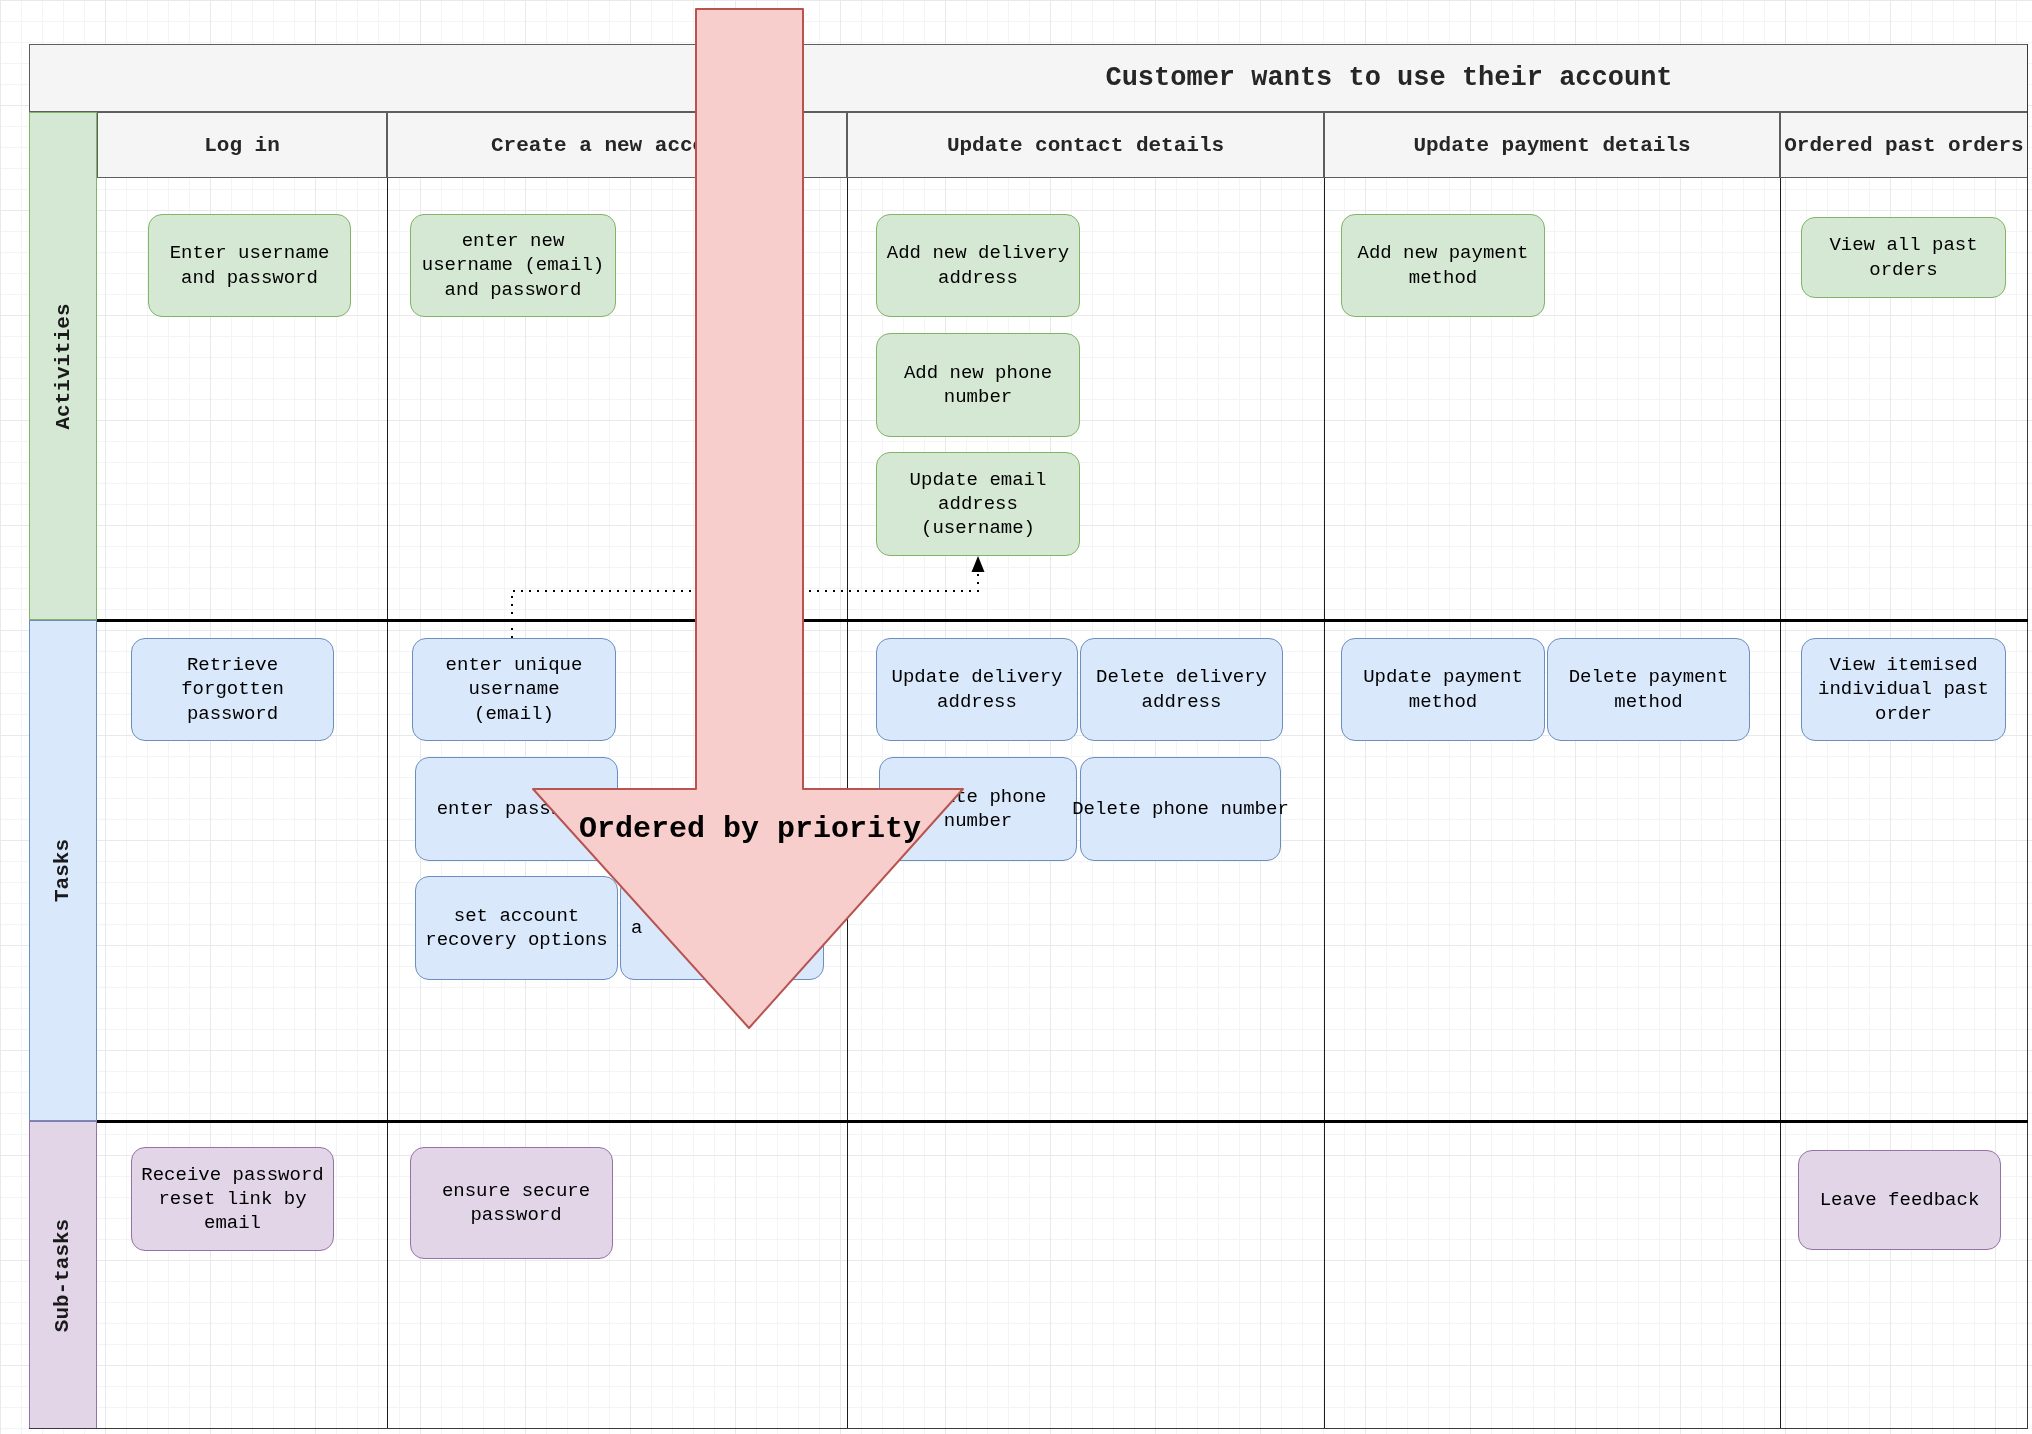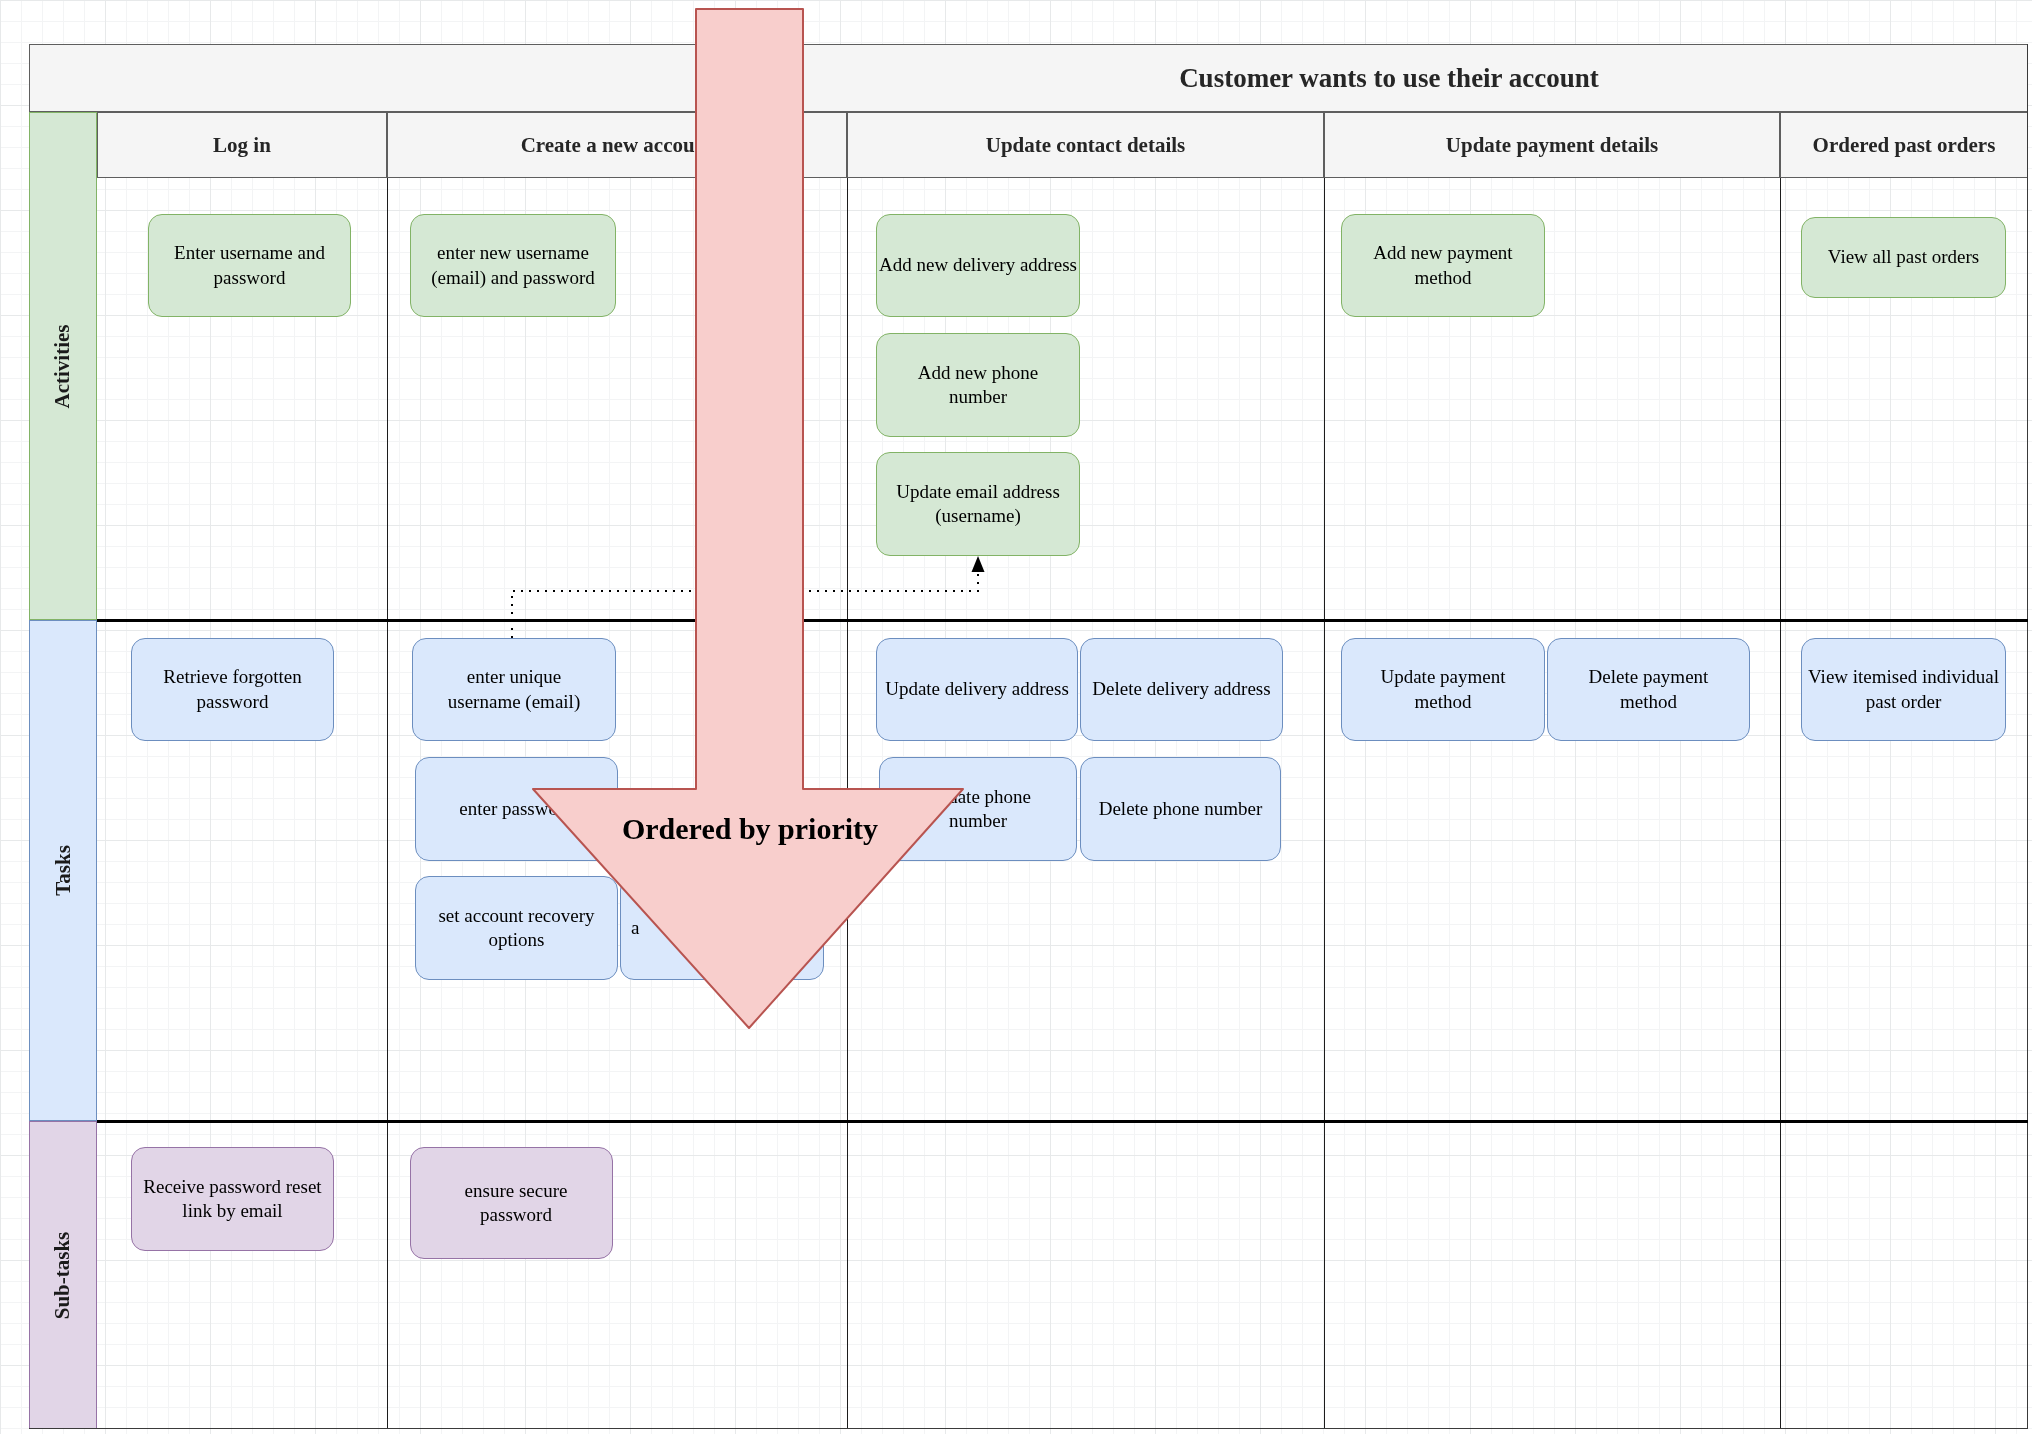--- a/index.html
+++ b/index.html
@@ -1,18 +1,18 @@
 <!DOCTYPE html>
 <html><head>
 <meta charset="utf-8">
 <style>
   html,body{margin:0;padding:0;background:#ffffff;}
   #canvas{
     position:relative;width:2032px;height:1434px;overflow:hidden;
-    font-family:Liberation Serif, serif;color:#000;
+    font-family:Liberation Mono, monospace;color:#000;
     background-color:#ffffff;
     background-image:
       linear-gradient(#e7e9ea 1px, transparent 1px),
       linear-gradient(90deg,#e7e9ea 1px, transparent 1px),
       linear-gradient(#f3f4f5 1px, transparent 1px),
       linear-gradient(90deg,#f3f4f5 1px, transparent 1px);
     background-size:105px 105px,105px 105px,21px 21px,21px 21px;
   }
   .abs{position:absolute;box-sizing:border-box;}
   .titlebar{left:29px;top:44px;width:1999px;height:68px;background:#f5f5f5;border:1px solid #5e5e5e;}
@@ -131,20 +131,23 @@
   <div class="bx task" style="left:1547px;top:638px;width:203px;height:103px;">
       <span style="max-width:170px;">Delete payment method</span>
     </div>
 
   <div class="bx sub" style="left:131px;top:1147px;width:203px;height:104px;">
       <span>Receive password reset link by email</span>
     </div>
   <div class="bx sub" style="left:410px;top:1147px;width:203px;height:112px;padding-left:11px;">
       <span style="max-width:160px;">ensure secure password</span>
     </div>
+  <div class="bx sub" style="left:1798px;top:1150px;width:203px;height:100px;">
+      <span>Leave feedback</span>
+    </div>
 
   <svg class="overlay" width="2032" height="1434" viewBox="0 0 2032 1434">
     <path d="M512 638 L512 591 L978 591 L978 570" fill="none" stroke="#000000" stroke-width="2" stroke-dasharray="2 6"></path>
     <path d="M978 556 L971.5 572 L984.5 572 Z" fill="#000000"></path>
     <polygon points="696,9 803,9 803,789 963,789 749,1028 533,789 696,789" fill="#f8cecc" stroke="#b85450" stroke-width="2" stroke-linejoin="round"></polygon>
   </svg>
   <div class="abs arrowtext">Ordered by priority</div>
 
 </div>
 

